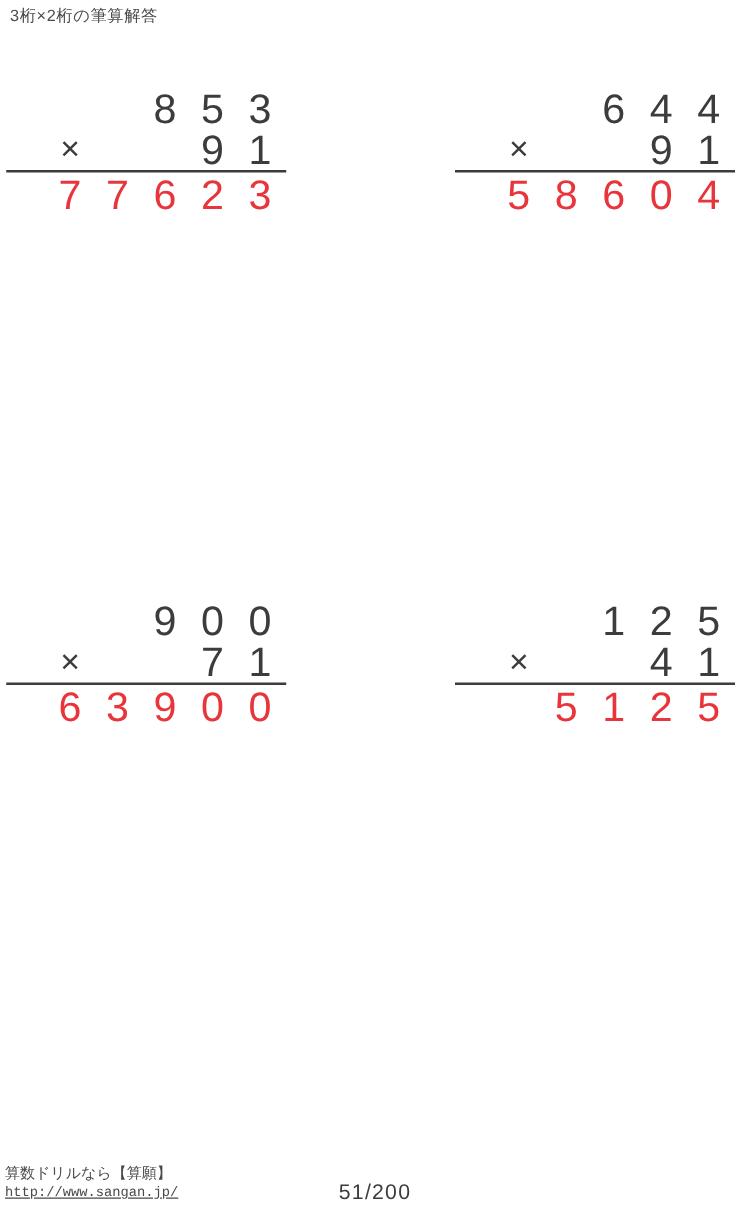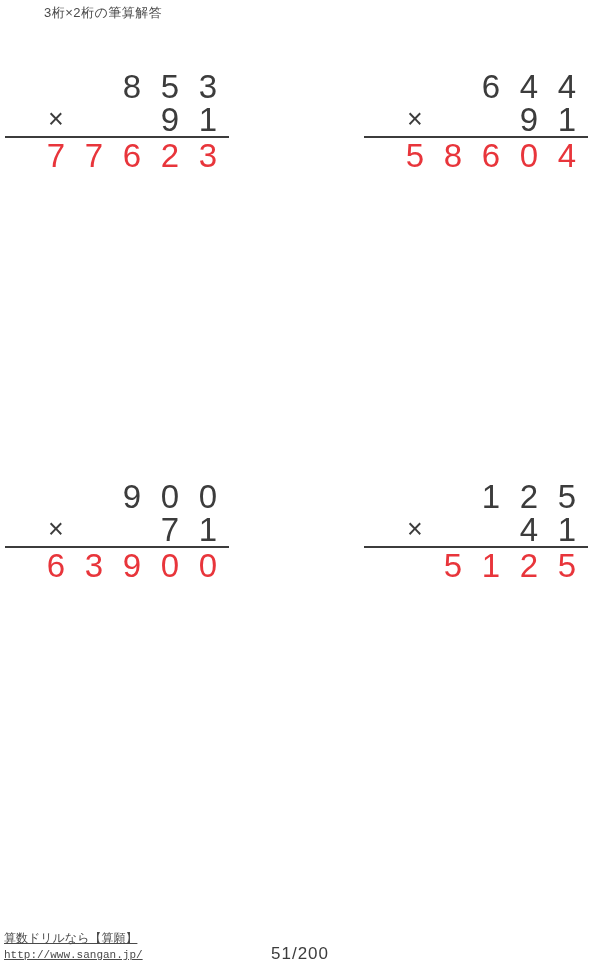--- a/index.html
+++ b/index.html
@@ -10,21 +10,20 @@
     font-family:"Liberation Sans","DejaVu Sans",sans-serif;
     color:#3c3c3c;
     overflow:hidden;
   }
   .sheet { position:absolute; left:0; top:0; width:600px; height:968px; background:#ffffff; }
 
   .title {
     position:absolute; left:8px; top:5px;
     font-size:13px; line-height:16px; color:#4a4a4a;
     letter-spacing:0.5px;
-    margin-left:36px;
   }
 
   
   .problem { position:absolute; width:224px; }
   .p1 { left:5px;   top:70px;  }
   .p2 { left:364px; top:70px;  }
   .p3 { left:5px;   top:480px; }
   .p4 { left:364px; top:480px; }
 
   .prow {
@@ -48,21 +47,21 @@
     width:224px; height:0;
     border-top:2px solid #3c3c3c;
   }
   .answer { margin-top:1px; }
   .answer .cell { color:#e8353b; }
 
   
   .site-label {
     position:absolute; left:4px; top:931px;
     font-size:12px; line-height:15px;
-    color:#4a4a4a; text-decoration:underline; cursor:pointer;
+    color:#4a4a4a; cursor:pointer;
   }
   .site-url {
     position:absolute; left:4px; top:948px;
     font-size:11px; line-height:15px;
     color:#4a4a4a; text-decoration:underline; cursor:pointer;
     font-family:"Liberation Mono","DejaVu Sans Mono",monospace;
   }
   .pageno {
     position:absolute; left:271px; top:944px;
     font-size:17px; line-height:20px; color:#3c3c3c;

